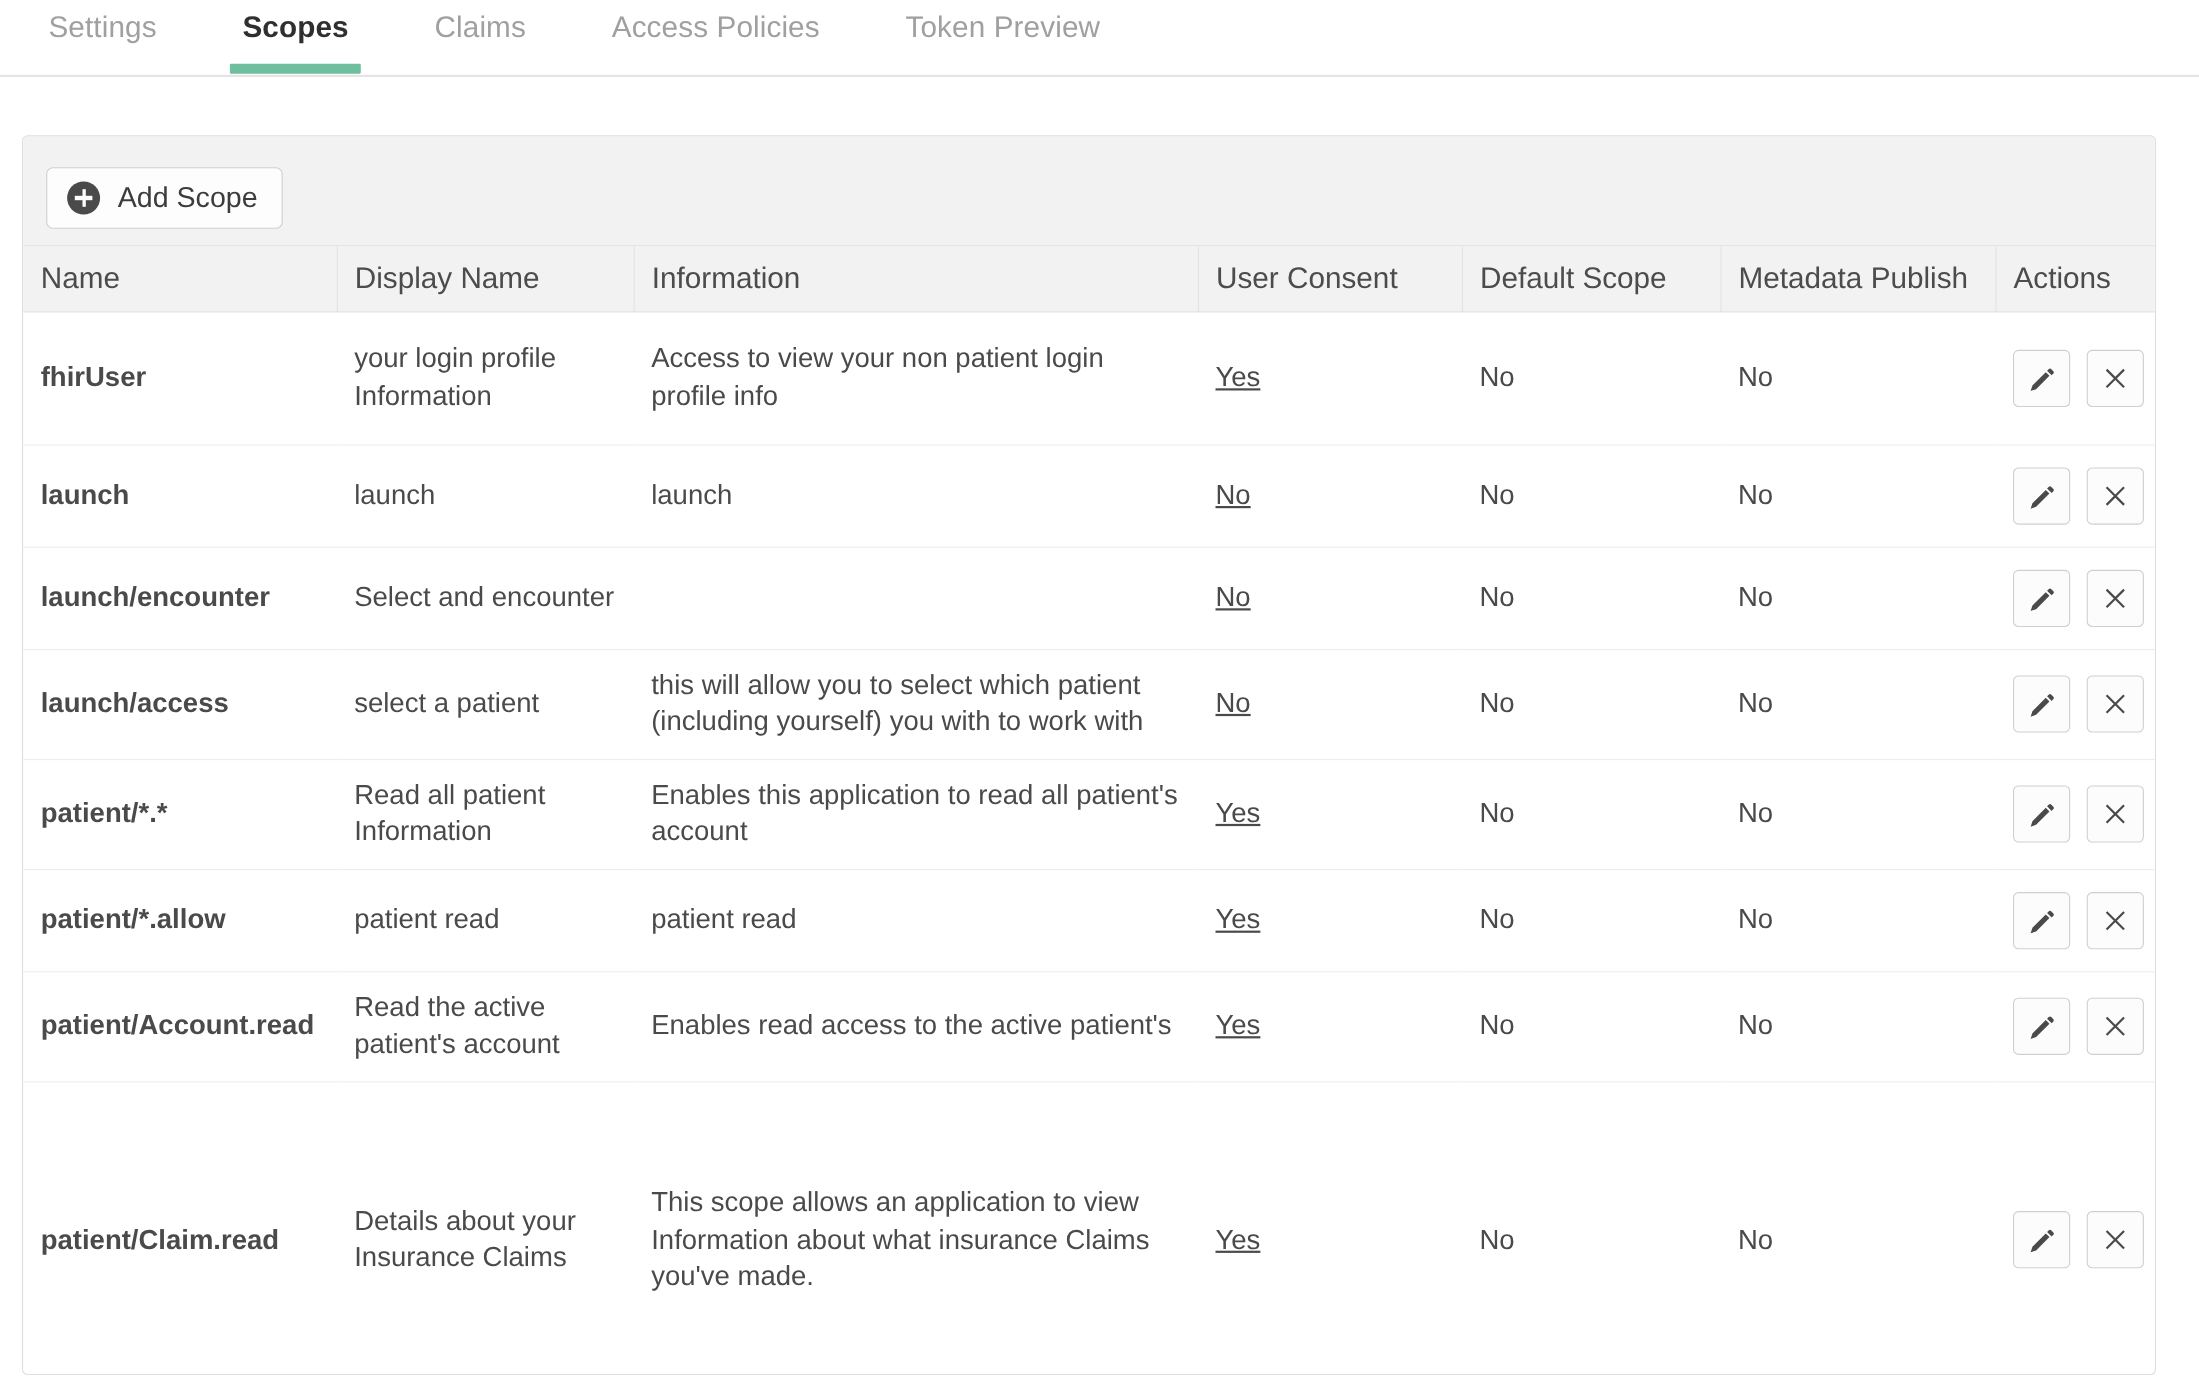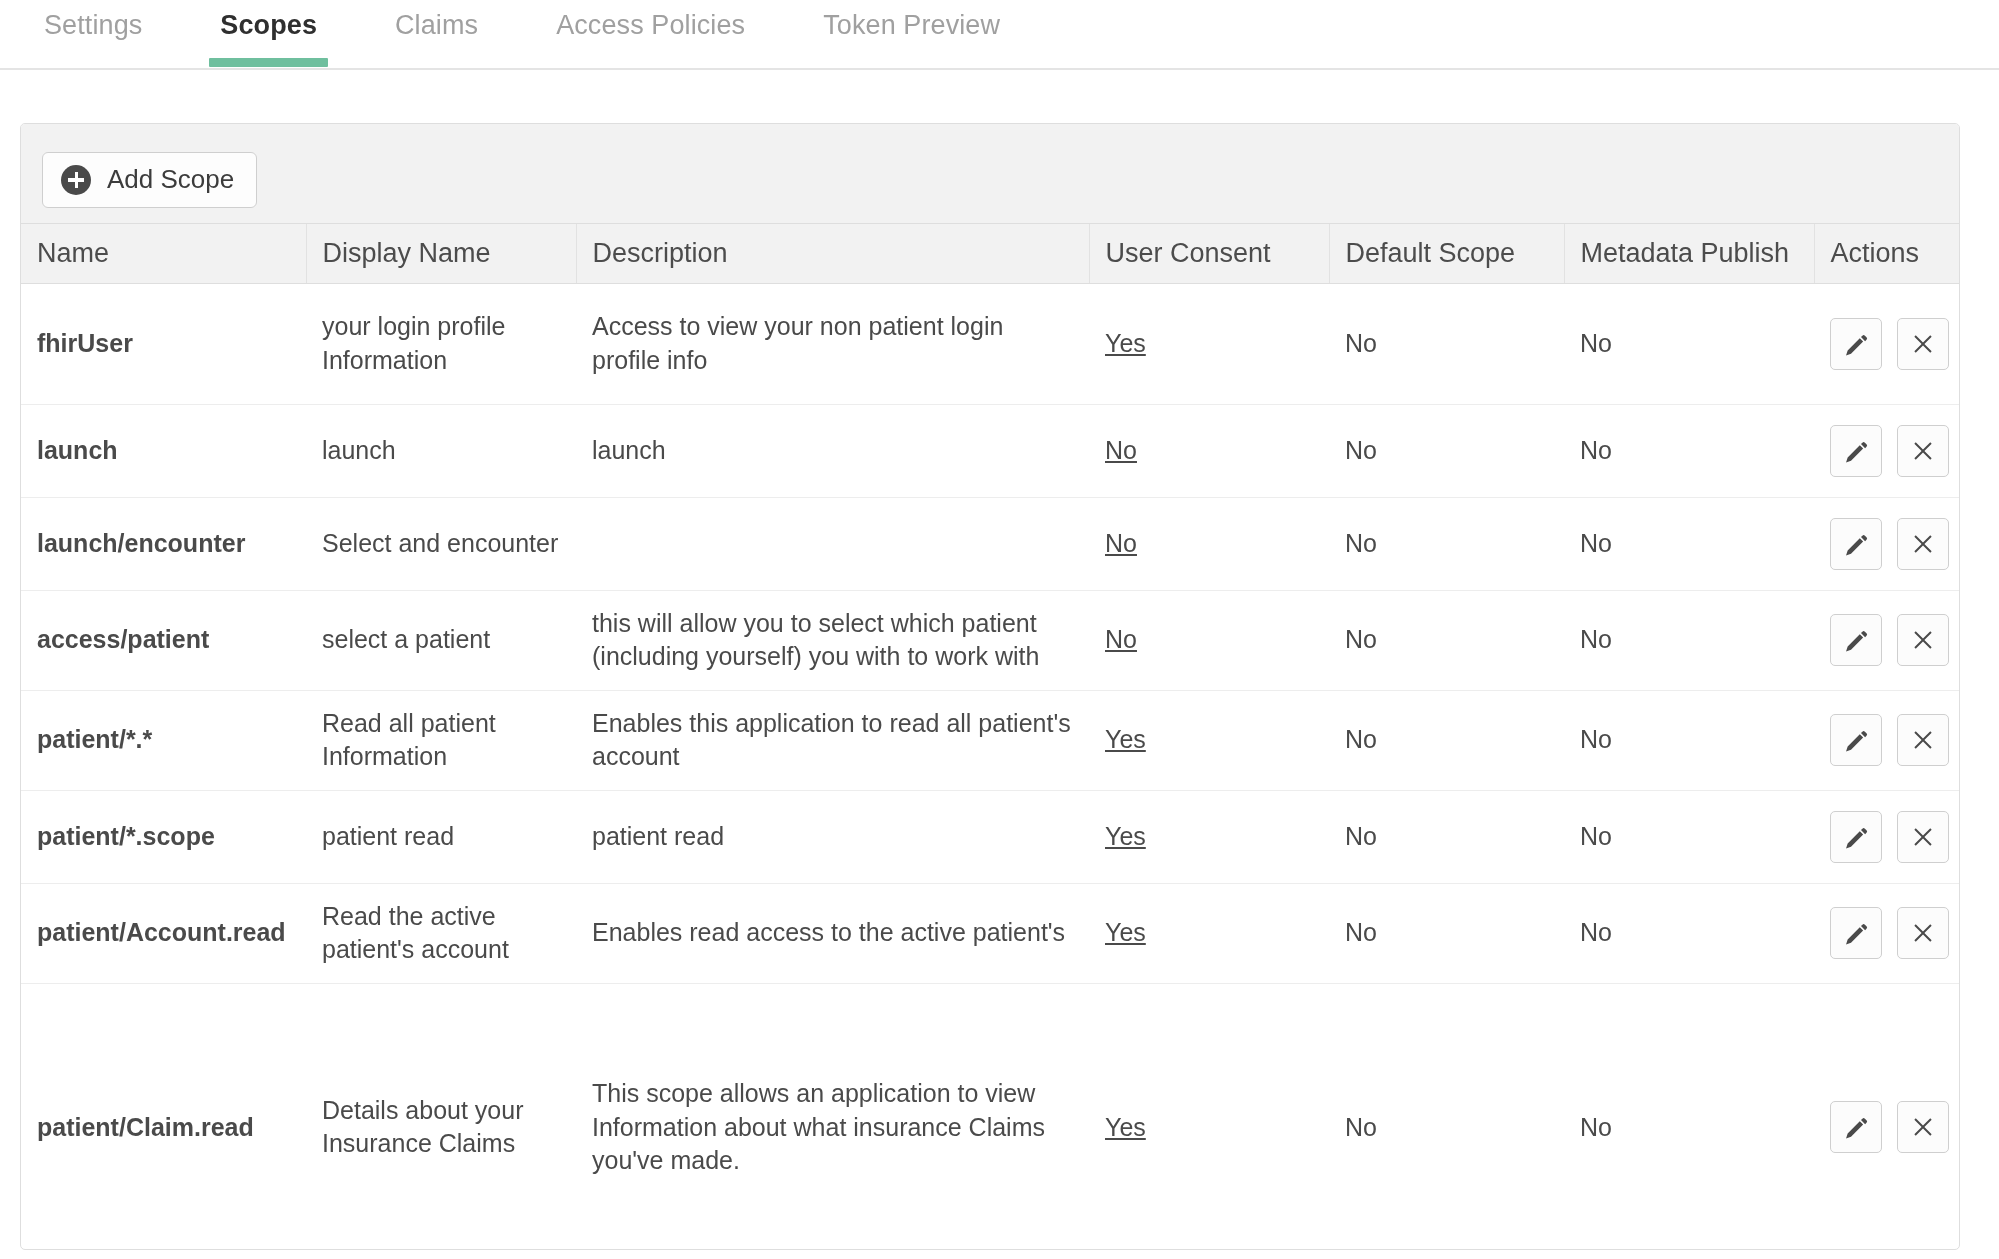--- a/index.html
+++ b/index.html
@@ -236,21 +236,21 @@
           <col class="c-desc">
         <col class="c-consent">
           <col class="c-default">
           <col class="c-meta">
           <col class="c-actions">
       </colgroup>
       <thead>
         <tr>
           <th>Name</th>
           <th>Display Name</th>
-          <th>Description</th>
+          <th>Information</th>
           <th>User Consent</th>
           <th>Default Scope</th>
           <th>Metadata Publish</th>
           <th>Actions</th>
         </tr>
       </thead>
       <tbody>
 
         <tr class="row-h1">
           <td class="cell-name">fhirUser</td>
@@ -327,21 +327,21 @@
                   <svg width="26" height="26" viewBox="0 0 24 24">
                       <path d="M4 5.3 5.3 4 12 10.7 18.7 4 20 5.3 13.3 12 20 18.7 18.7 20 12 13.3 5.3 20 4 18.7 10.7 12z" fill="#4a4a4a"></path>
                     </svg>
                 </span>
               </button>
             </div>
           </td>
         </tr>
 
         <tr class="row-h2">
-          <td class="cell-name">access/patient</td>
+          <td class="cell-name">launch/access</td>
           <td class="cell-display">select a patient</td>
           <td class="cell-desc">this will allow you to select which patient (including yourself) you with to work with</td>
           <td class="cell-consent">No</td>
           <td class="cell-default">No</td>
           <td class="cell-meta">No</td>
           <td class="cell-actions">
             <div class="actions">
               <button class="icon-btn">
                 <span>
                   <svg width="26" height="26" viewBox="0 0 24 24">
@@ -381,21 +381,21 @@
                   <svg width="26" height="26" viewBox="0 0 24 24">
                       <path d="M4 5.3 5.3 4 12 10.7 18.7 4 20 5.3 13.3 12 20 18.7 18.7 20 12 13.3 5.3 20 4 18.7 10.7 12z" fill="#4a4a4a"></path>
                     </svg>
                 </span>
               </button>
             </div>
           </td>
         </tr>
 
         <tr class="row-h2">
-          <td class="cell-name">patient/*.scope</td>
+          <td class="cell-name">patient/*.allow</td>
           <td class="cell-display">patient read</td>
           <td class="cell-desc">patient read</td>
           <td class="cell-consent">Yes</td>
           <td class="cell-default">No</td>
           <td class="cell-meta">No</td>
           <td class="cell-actions">
             <div class="actions">
               <button class="icon-btn">
                 <span>
                   <svg width="26" height="26" viewBox="0 0 24 24">

